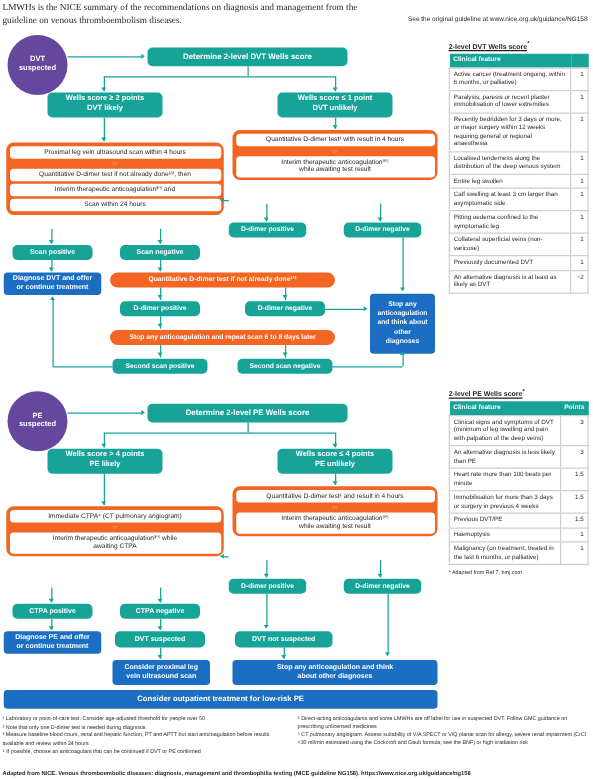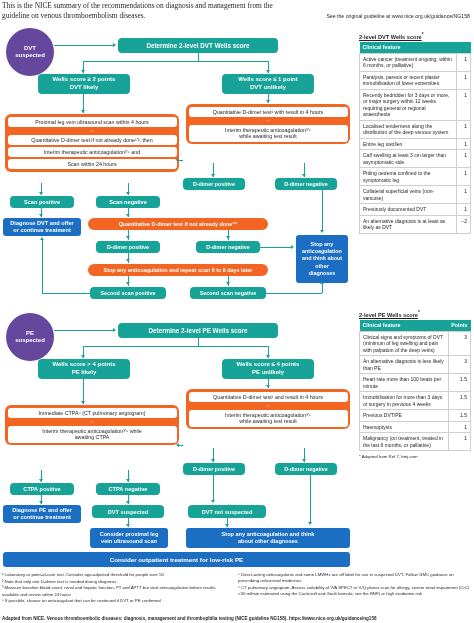--- a/index.html
+++ b/index.html
@@ -48,21 +48,21 @@
 
   
   .foot { position:absolute; font-size:4.3px; line-height:1.45; }
   .foot p { margin-bottom:0.5px; }
   .source { position:absolute; left:2px; bottom:2px; font-size:4.6px; font-weight:bold; width:470px; }
 </style>
 </head>
 <body>
 
 <div class="intro">
-  <span>This is the NICE summary of the recommendations on diagnosis and management</span>
+  <span>LMWHs is the NICE summary of the recommendations on diagnosis and management</span>
   <span>from the guideline on venous thromboembolism diseases.</span>
 </div>
 <div class="guideline-link">See the original guideline at www.nice.org.uk/guidance/NG158</div>
 
 <div class="node purple" style="left:6px; top:28px; width:48px; height:48px; font-size:6px; line-height:1.25; white-space:pre-line;">DVT
 suspected</div>
 
 <div class="node teal" style="left:118px; top:38px; width:160px; height:15px; font-size:6.3px;">Determine 2-level DVT Wells score</div>
 
 <div class="ln hl" style="left:54px; top:45px; width:60px;"></div>

